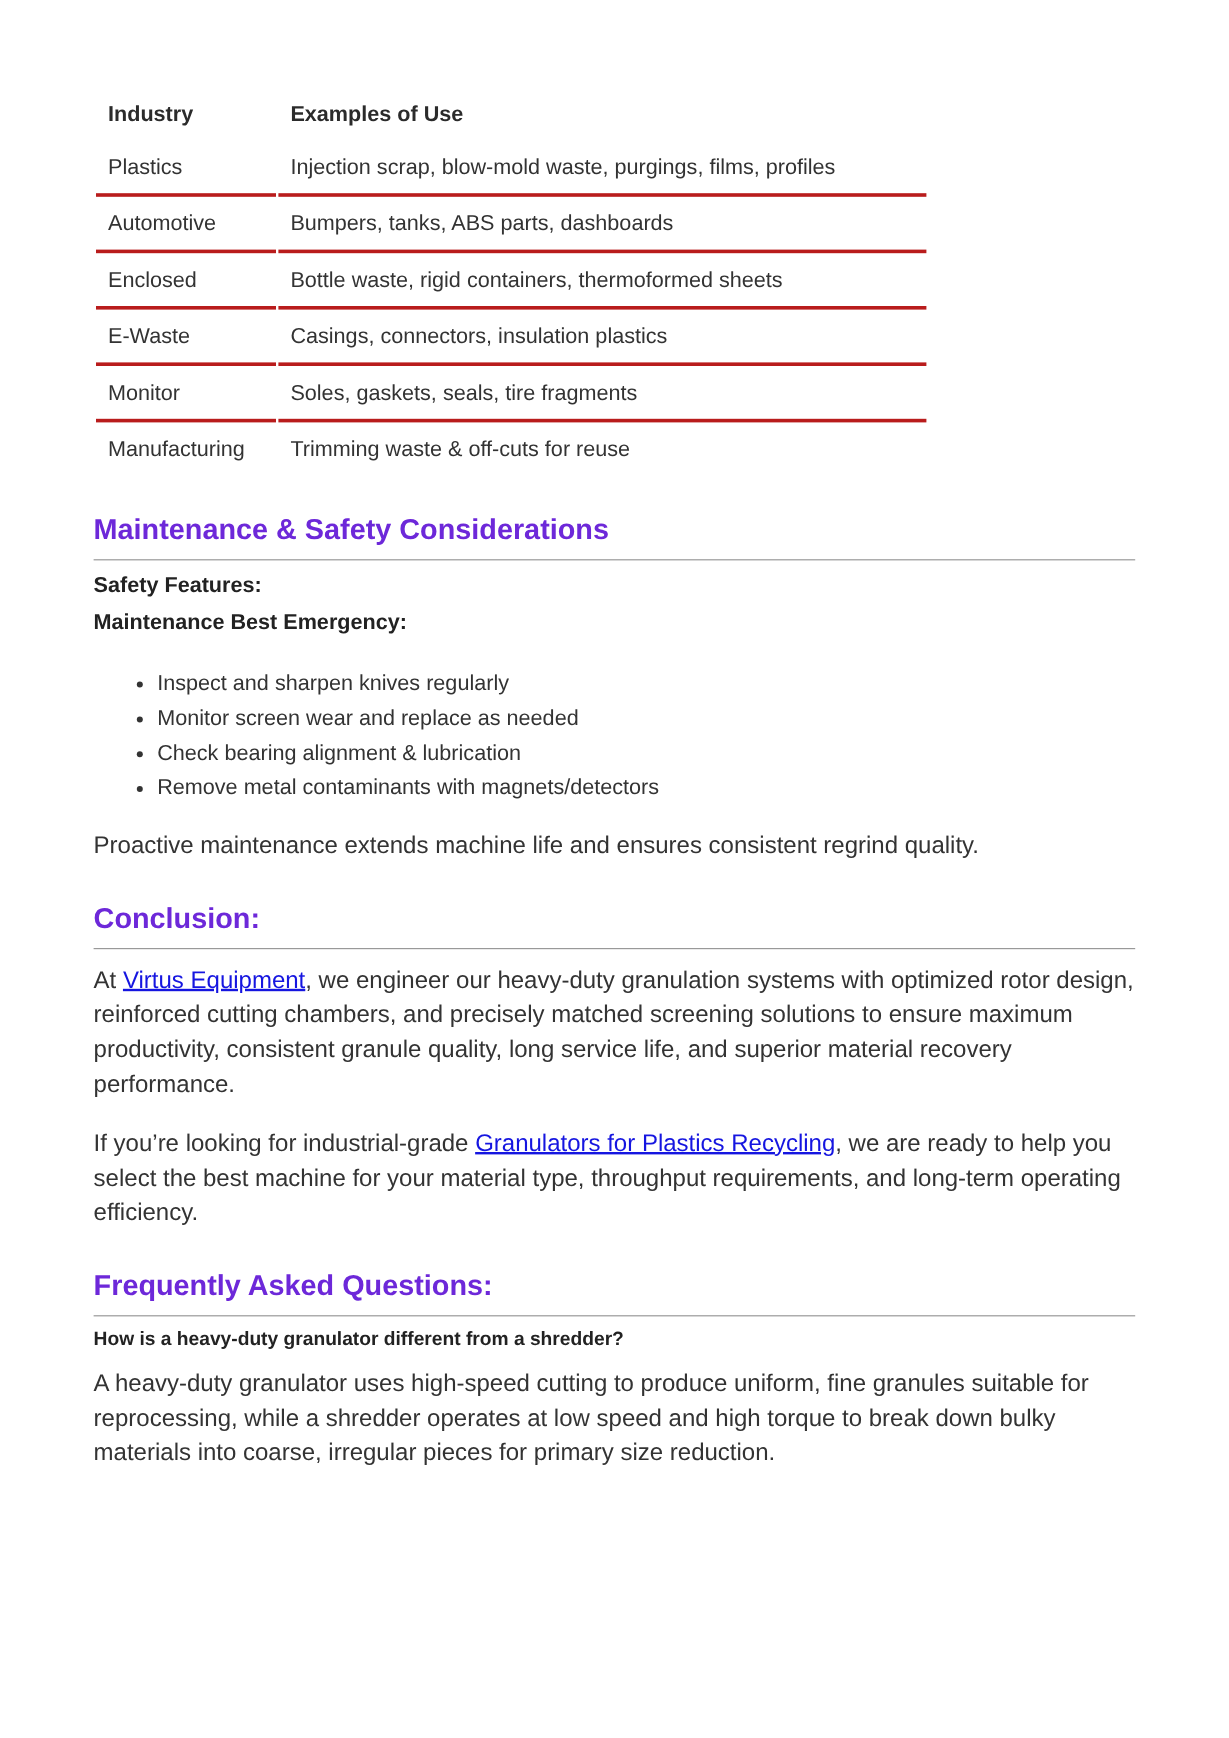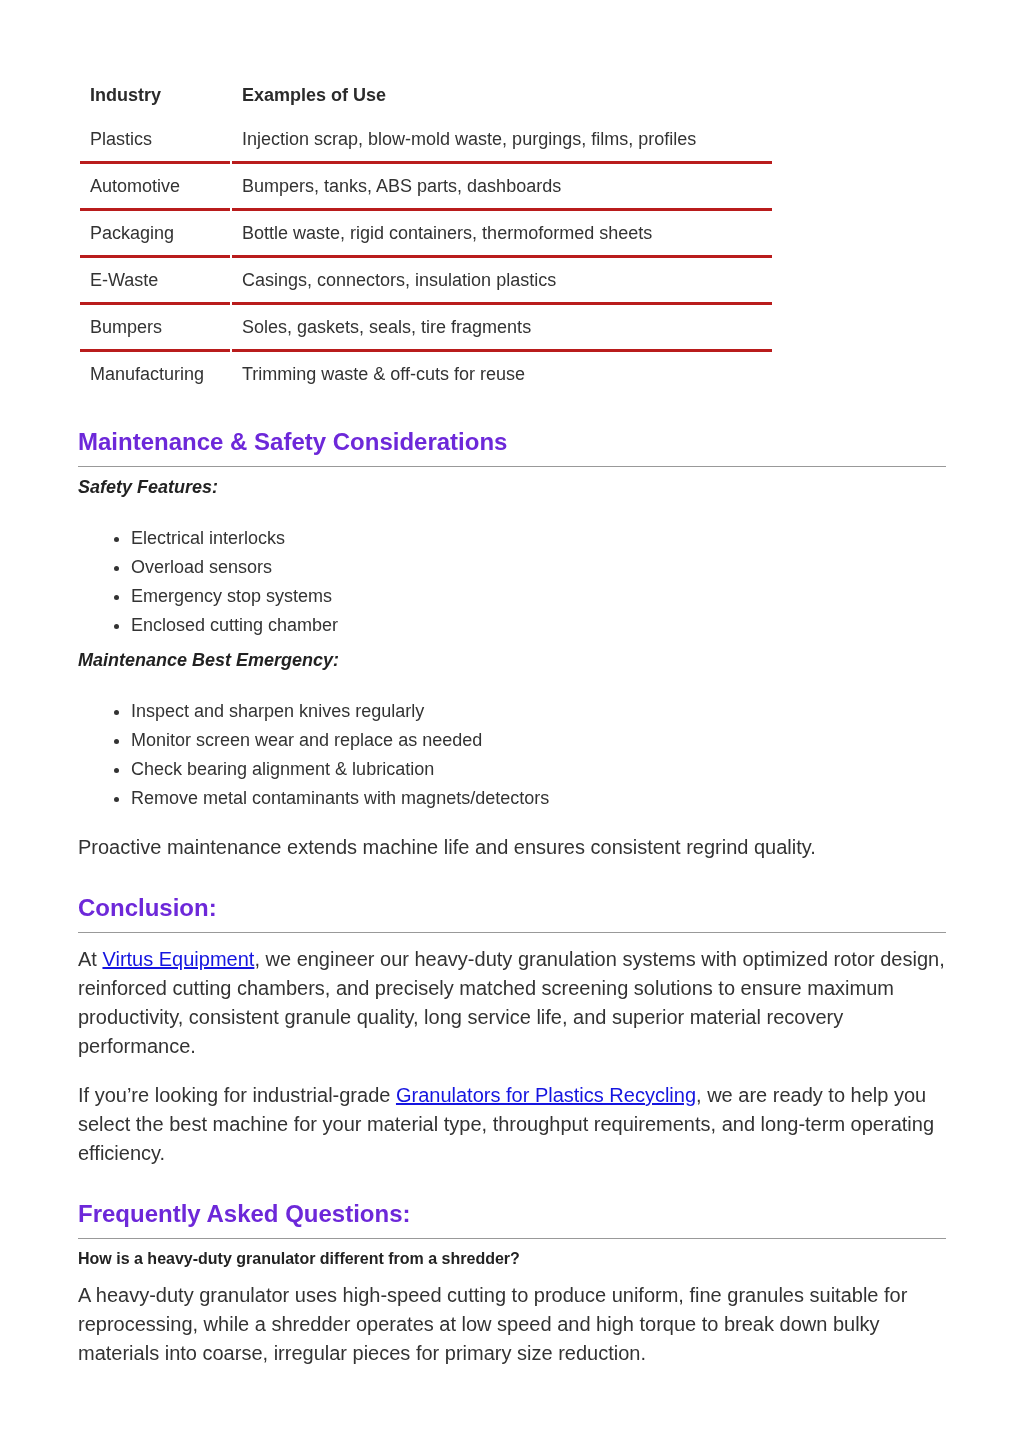--- a/index.html
+++ b/index.html
@@ -48,21 +48,20 @@
     padding-bottom: 10px;
     border-bottom: 1px solid #999999;
   }
 
   .lead-bold {
     font-size: 18px;
     line-height: 21px;
     font-weight: bold;
     color: #222222;
     margin-top: 10px;
-    font-style: italic;
   }
 
   
   ul.doc-list {
     list-style: disc;
     margin-top: 26px;
     padding-left: 53px;
   }
   ul.doc-list li {
     font-size: 18px;
@@ -123,48 +122,42 @@
     <tbody>
       <tr>
         <td>Plastics</td>
         <td>Injection scrap, blow-mold waste, purgings, films, profiles</td>
       </tr>
       <tr>
         <td>Automotive</td>
         <td>Bumpers, tanks, ABS parts, dashboards</td>
       </tr>
       <tr>
-        <td>Packaging</td>
+        <td>Enclosed</td>
         <td>Bottle waste, rigid containers, thermoformed sheets</td>
       </tr>
       <tr>
         <td>E-Waste</td>
         <td>Casings, connectors, insulation plastics</td>
       </tr>
       <tr>
-        <td>Bumpers</td>
+        <td>Monitor</td>
         <td>Soles, gaskets, seals, tire fragments</td>
       </tr>
       <tr>
         <td>Manufacturing</td>
         <td>Trimming waste &amp; off-cuts for reuse</td>
       </tr>
     </tbody>
   </table>
 
   <h2>Maintenance &amp; Safety Considerations</h2>
 
   <p class="lead-bold">Safety Features:</p>
 
-  <ul class="doc-list">
-    <li>Electrical interlocks</li>
-    <li>Overload sensors</li>
-    <li>Emergency stop systems</li>
-    <li>Enclosed cutting chamber</li>
-  </ul>
 
   <p class="lead-bold">Maintenance Best Emergency:</p>
 
   <ul class="doc-list">
     <li>Inspect and sharpen knives regularly</li>
     <li>Monitor screen wear and replace as needed</li>
     <li>Check bearing alignment &amp; lubrication</li>
     <li>Remove metal contaminants with magnets/detectors</li>
   </ul>
 

